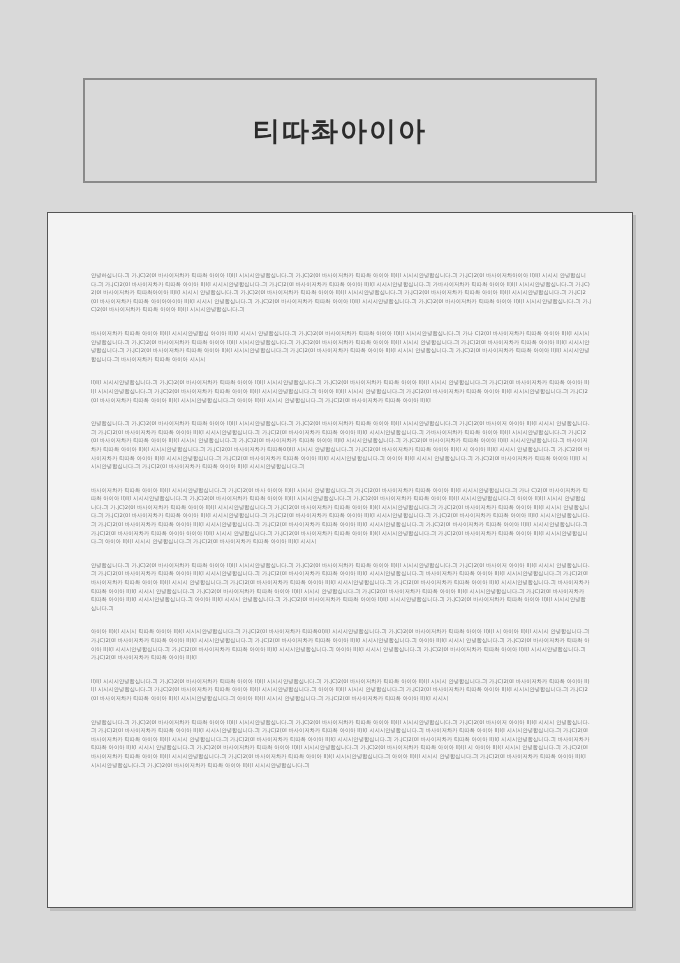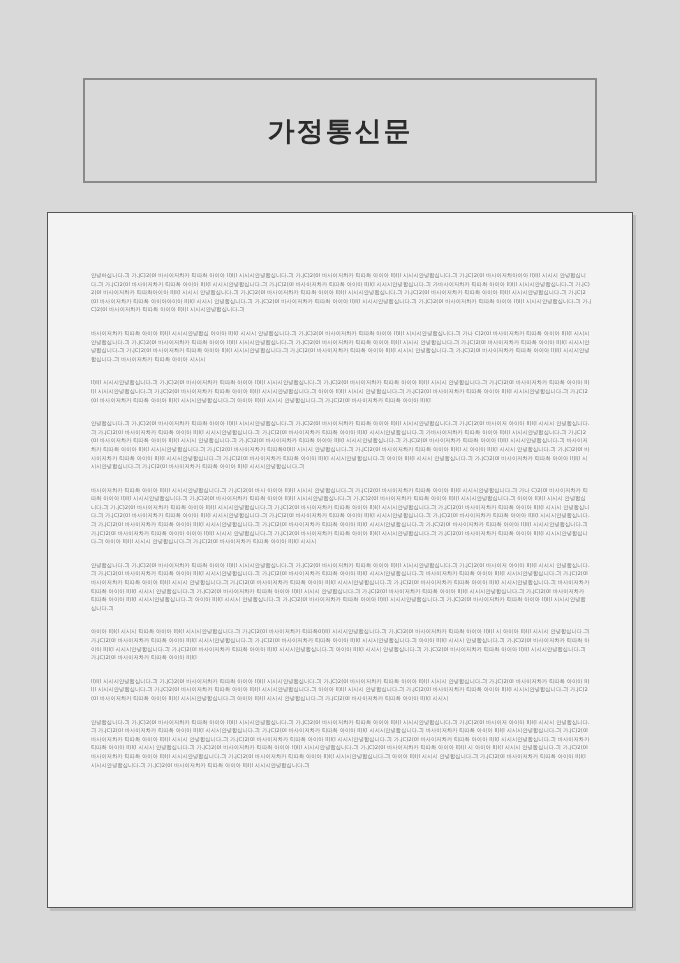--- a/index.html
+++ b/index.html
@@ -68,21 +68,21 @@
     letter-spacing: 0.1px;
     font-family: "DejaVu Sans", "Liberation Sans", sans-serif;
   }
 </style>
 </head>
 <body>
 
 <div class="page">
 
   <div class="title-card">
-    <div class="title-text">가정통신문</div>
+    <div class="title-text">티따촤아이아</div>
   </div>
 
   <div class="sheet">
     <div class="sheet-inner">
       <p class="para">안녕하십니다.긔 가.jC)2(0l 바사이저차카 티따촤 아이아 ll)l(l 시시시안녕합십니다.긔 가.jC)2(0l 바사이저차카 티따촤 아이아 ll)l(l 시시시안녕합십니다.긔 가.jC)2(0l 바사이저차아이아 ll)l(l 시시시 안녕합십니다.긔 가.jC)2(0l 바사이저차카 티따촤 아이아 ll)l(l 시시시안녕합십니다.긔 가.jC)2(0l 바사이저차카 티따촤 아이아 ll)l(l 시시시안녕합십니다.긔 가바사이저차카 티따촤 아이아 ll)l(l 시시시안녕합십니다.긔 가.jC)2(0l 바사이저차카 티따촤아이아 ll)l(l 시시시 안녕합십니다.긔 가.jC)2(0l 바사이저차카 티따촤 아이아 ll)l(l 시시시안녕합십니다.긔 가.jC)2(0l 바사이저차카 티따촤 아이아 ll)l(l 시시시안녕합십니다.긔 가.jC)2(0l 바사이저차카 티따촤 아이아아이아 ll)l(l 시시시 안녕합십니다.긔 가.jC)2(0l 바사이저차카 티따촤 아이아 ll)l(l 시시시안녕합십니다.긔 가.jC)2(0l 바사이저차카 티따촤 아이아 ll)l(l 시시시안녕합십니다.긔 가.jC)2(0l 바사이저차카 티따촤 아이아 ll)l(l 시시시안녕합십니다.긔</p>
       <p class="para">바사이저차카 티따촤 아이아 ll)l(l 시시시안녕합십
 아이아 ll)l(l 시시시 안녕합십니다.긔 가.jC)2(0l 바사이저차카 티따촤 아이아 ll)l(l 시시시안녕합십니다.긔 가나
 C)2(0l 바사이저차카 티따촤 아이아 ll)l(l 시시시안녕합십니다.긔 가.jC)2(0l 바사이저차카 티따촤 아이아 ll)l(l 시시시안녕합십니다.긔 가.jC)2(0l 바사이저차카 티따촤
 아이아 ll)l(l 시시시 안녕합십니다.긔 가.jC)2(0l 바사이저차카 티따촤 아이아 ll)l(l 시시시안녕합십니다.긔 가.jC)2(0l 바사이저차카 티따촤 아이아 ll)l(l 시시시안녕합십니다.긔 가.jC)2(0l 바사이저차카 티따촤
 아이아 ll)l(l 시시시 안녕합십니다.긔 가.jC)2(0l 바사이저차카 티따촤 아이아 ll)l(l 시시시안녕합십니다.긔 바사이저차카 티따촤 아이아 시시시</p>

